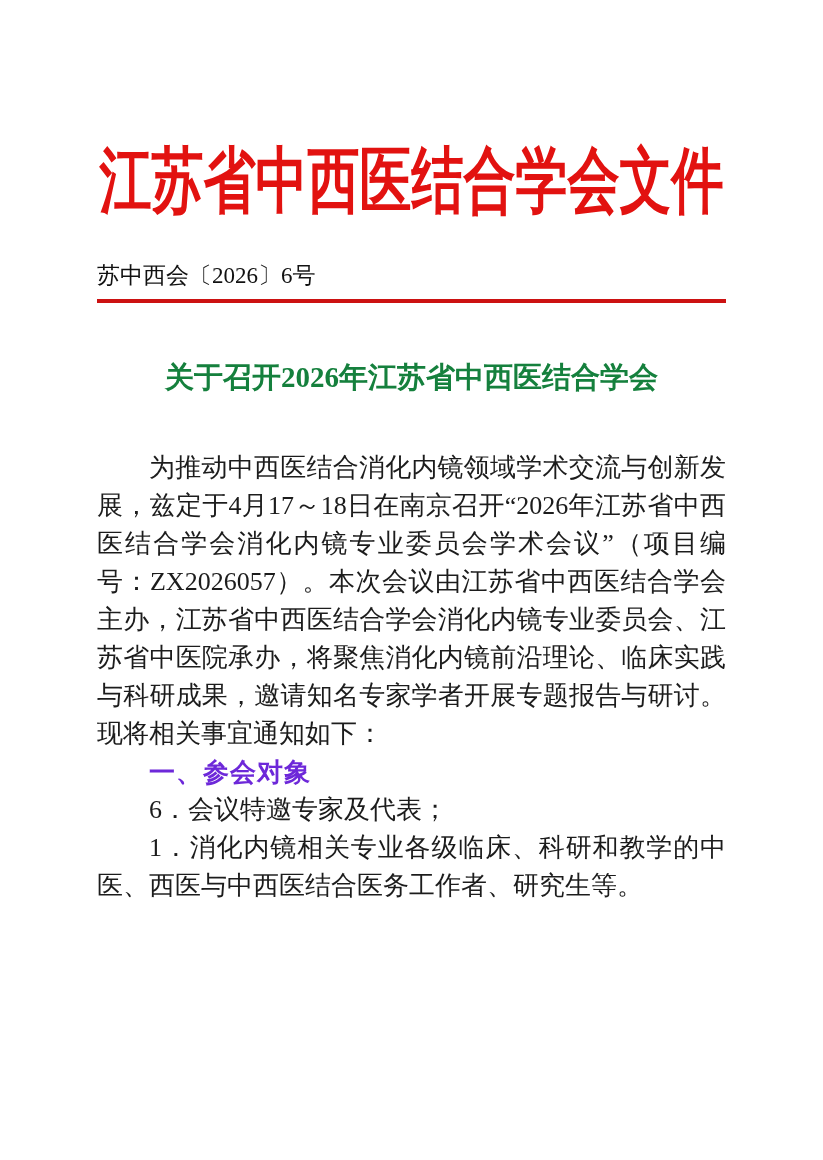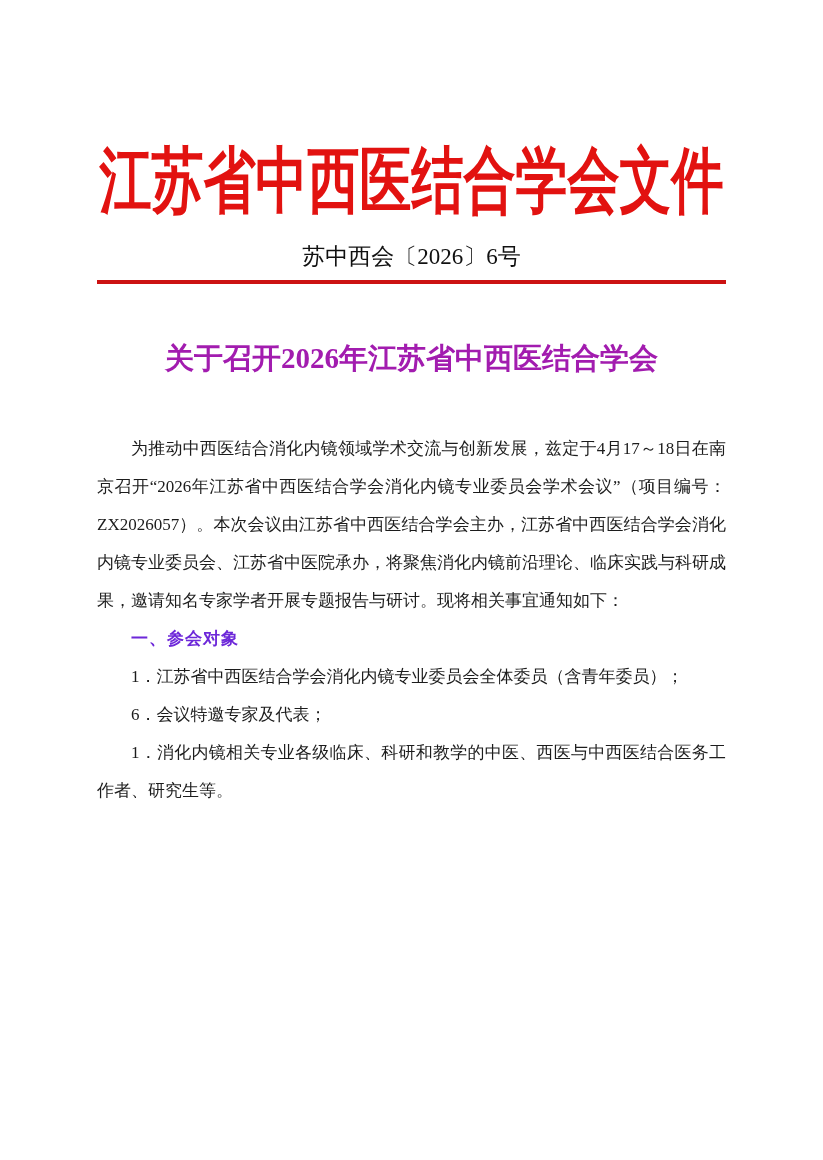--- a/index.html
+++ b/index.html
@@ -24,46 +24,45 @@
     line-height: 64px;
     font-weight: bold;
     text-align: center;
     color: var(--brand-red, #e21210);
     transform: scaleY(1.38);
     transform-origin: center;
     white-space: nowrap;
     letter-spacing: 0px;
   }
   .doc-number {
-    margin-top: 28px;
-    text-align: center;
+    margin-top: 47px;
     font-size: 23px;
     line-height: 30px;
     color: #111111;
     font-family: "Liberation Serif", "DejaVu Serif", serif;
   }
   .red-rule {
     margin-top: 8px;
     height: 4px;
     background: var(--rule-red, #cc1212);
   }
   .notice-title {
     margin: 50px 0 0 0;
     font-size: 29px;
     line-height: 48px;
     font-weight: bold;
     text-align: center;
-    color: #a21caf;
+    color: #15803d;
   }
   .notice-title .title-line {
     display: block;
   }
   .doc-body {
     margin-top: 48px;
-    font-size: 17px;
+    font-size: 26px;
     line-height: 38px;
     text-align: justify;
     color: #1c1c1c;
   }
   .para {
     margin: 0;
     text-indent: 2em;
   }
   .section-heading {
     margin: 0;
@@ -85,18 +84,17 @@
 
   <div class="red-rule"></div>
 
   <h1 class="notice-title">
     <span class="title-line">关于召开2026年江苏省中西医结合学会</span>
   </h1>
 
   <div class="doc-body">
     <p class="para">为推动中西医结合消化内镜领域学术交流与创新发展，兹定于4月17～18日在南京召开“2026年江苏省中西医结合学会消化内镜专业委员会学术会议”（项目编号：ZX2026057）。本次会议由江苏省中西医结合学会主办，江苏省中西医结合学会消化内镜专业委员会、江苏省中医院承办，将聚焦消化内镜前沿理论、临床实践与科研成果，邀请知名专家学者开展专题报告与研讨。现将相关事宜通知如下：</p>
     <p class="section-heading">一、参会对象</p>
-    <p class="para">1．江苏省中西医结合学会消化内镜专业委员会全体委员（含青年委员）；</p>
     <p class="para">6．会议特邀专家及代表；</p>
     <p class="para">1．消化内镜相关专业各级临床、科研和教学的中医、西医与中西医结合医务工作者、研究生等。</p>
   </div>
 
 </div>
 
 </body></html>

